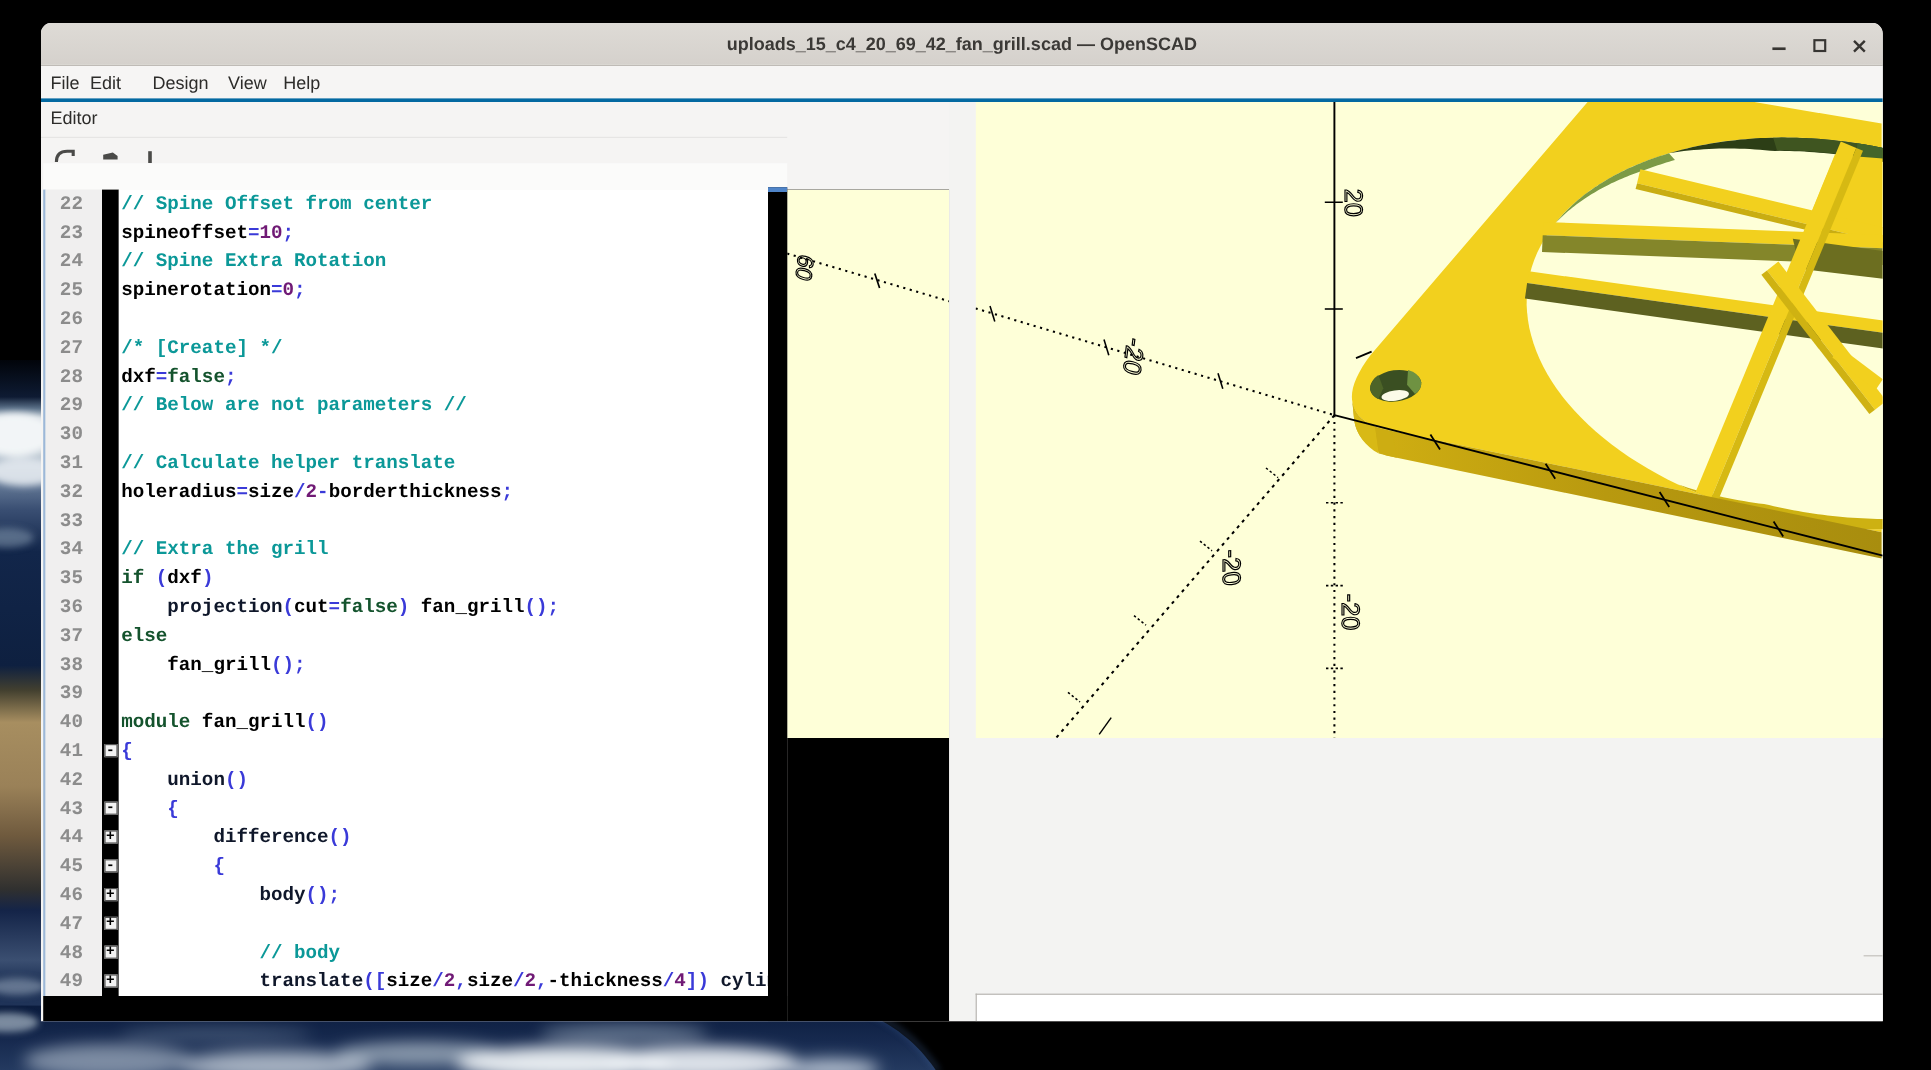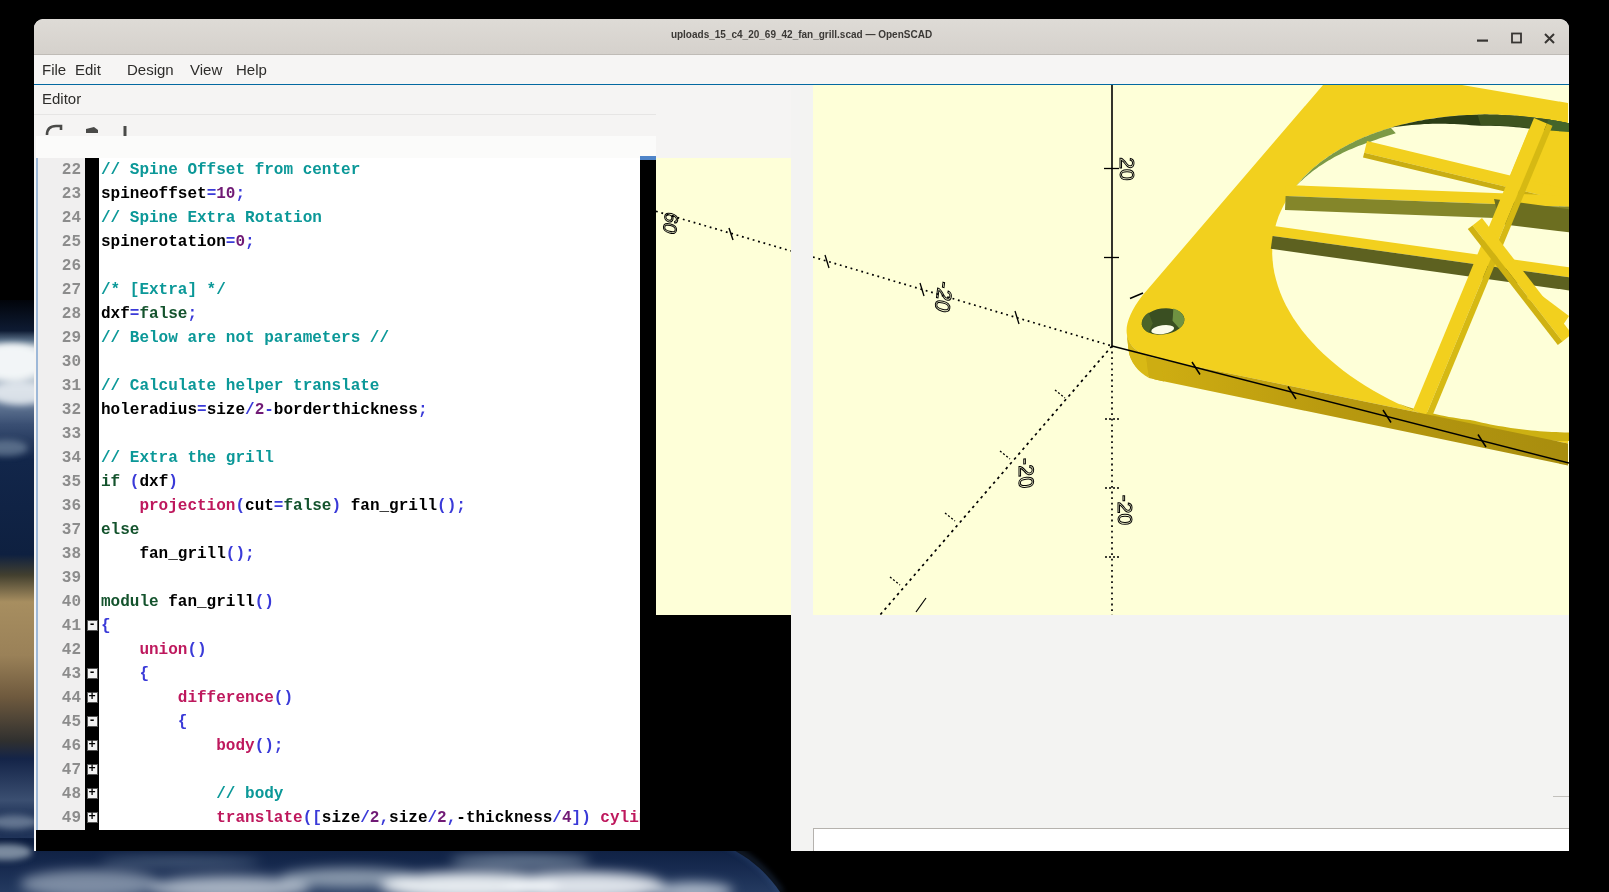--- a/index.html
+++ b/index.html
@@ -1,29 +1,29 @@
 <!DOCTYPE html>
 <html><head>
 <meta charset="utf-8">
 <style>
   html,body{margin:0;padding:0;width:1609px;height:892px;background:#000;overflow:hidden;}
   *{box-sizing:border-box;}
   .abs{position:absolute;}
   body{font-family:"Liberation Sans",sans-serif;}
   #win{position:absolute;left:34px;top:19px;width:1535px;height:832px;background:#f5f4f3;border-radius:9px 9px 0 0;overflow:hidden;}
   #titlebar{position:absolute;left:0;top:0;width:1535px;height:36px;background:linear-gradient(#dedbd6,#d5d1cc);border-bottom:1px solid #bfbbb6;border-radius:9px 9px 0 0;}
-  #title{position:absolute;left:0;top:10px;width:100%;text-align:center;font-weight:bold;font-size:10px;color:#3b3936;}
-  #menubar{position:absolute;left:0;top:36px;width:1535px;height:30px;background:#f6f5f4;border-bottom:1px solid #0369a1;}
+  #title{position:absolute;left:0;top:10px;width:100%;text-align:center;font-weight:bold;font-size:15px;color:#3b3936;}
+  #menubar{position:absolute;left:0;top:36px;width:1535px;height:30px;background:#f6f5f4;border-bottom:3px solid #0369a1;}
   .mitem{position:absolute;top:6px;font-size:15px;color:#2d2c2a;}
   #editorlbl{position:absolute;left:8px;top:71px;font-size:15px;color:#2d2c2a;text-align:center;}
   pre{margin:0;}
   .code{font-family:"Liberation Mono",monospace;font-size:16px;line-height:24px;font-weight:bold;}
   .cm{color:#0b9898;text-align:right;} 
   .kw{color:#14532d;} 
-  .bi{color:#be185d;} 
+  .bi{color:#0f172a;} 
   .op{color:#3a3ad8;} 
   .num{color:#701a75;} 
   .fold{position:absolute;left:51px;width:14px;background:#000;}
   .fm{position:absolute;left:52.5px;width:11px;height:11px;background:#f2f2f2;border:1px solid #555;font-size:12px;font-weight:bold;line-height:9px;text-align:center;color:#000;font-family:"Liberation Mono",monospace;}
 </style>
 </head>
 <body>
 
 <svg class="abs" style="left:0;top:0" width="1609" height="892" viewBox="0 0 1609 892">
   <defs>
@@ -110,21 +110,21 @@
   <svg class="abs" style="left:0;top:103px" width="622" height="14" viewBox="0 0 622 14">
     <path d="M13,13 Q13,4 22,4 L27,4 L27,8" fill="none" stroke="#4a4a48" stroke-width="2.6"></path>
     <path d="M52,7 L60,5 L64,8 L64,11 L52,11 Z" fill="#4a4a48"></path>
     <rect x="89.5" y="4" width="3" height="10" fill="#4a4a48"></rect>
   </svg>
 
   <div class="abs" style="left:2px;top:117px;width:620px;height:22px;background:#fbfbfa"></div>
 
   <div class="abs" style="left:1.5px;top:139px;width:2.5px;height:672px;background:#9db8d8"></div>
   <div class="abs" style="left:4px;top:139px;width:47px;height:672px;background:#f0efef"></div>
-  <div class="abs code" id="lnums" style="left:4px;top:139px;width:43px;height:672px;color:#8c8c8c;text-align:right;font-weight:normal">
+  <div class="abs code" id="lnums" style="left:4px;top:139px;width:43px;height:672px;color:#8c8c8c;text-align:center;font-weight:normal">
       <pre class="code" style="margin:0">22
 23
 24
 25
 26
 27
 28
 29
 30
 31
@@ -148,21 +148,21 @@
 49
 </pre>
     </div>
   <div class="fold" style="top:139px;height:672px;"></div>
   <div class="abs" style="left:65px;top:139px;width:541px;height:672px;background:#ffffff;overflow:hidden">
     <pre class="code" id="codebox" style="position:absolute;left:2px;top:0"><span class="cm">// Spine Offset from center</span>
 spineoffset<span class="op">=</span><span class="num">10</span><span class="op">;</span>
 <span class="cm">// Spine Extra Rotation</span>
 spinerotation<span class="op">=</span><span class="num">0</span><span class="op">;</span>
 
-<span class="cm">/* [Extra] */</span>
+<span class="cm">/* [Create] */</span>
 dxf<span class="op">=</span><span class="kw">false</span><span class="op">;</span>
 <span class="cm">// Below are not parameters //</span>
 
 <span class="cm">// Calculate helper translate</span>
 holeradius<span class="op">=</span>size<span class="op">/</span><span class="num">2</span><span class="op">-</span>borderthickness<span class="op">;</span>
 
 <span class="cm">// Extra the grill</span>
 <span class="kw">if</span> <span class="op">(</span>dxf<span class="op">)</span>
     <span class="bi">projection</span><span class="op">(</span>cut<span class="op">=</span><span class="kw">false</span><span class="op">)</span> fan_grill<span class="op">();</span>
 <span class="kw">else</span>

